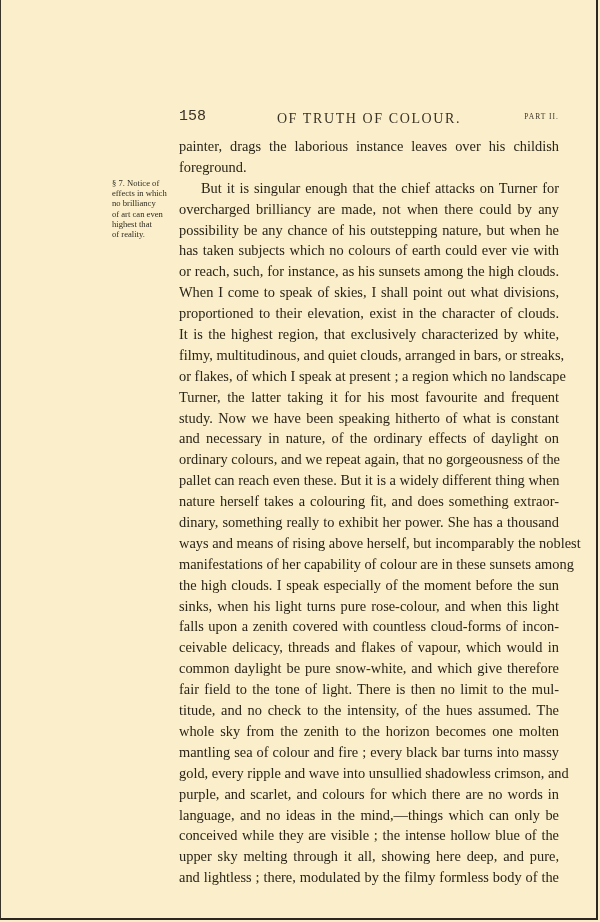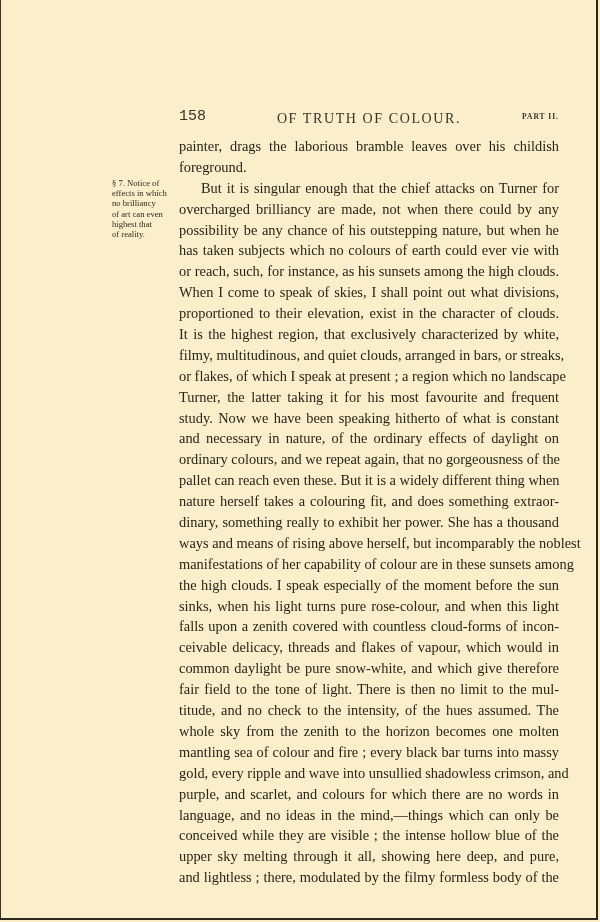--- a/index.html
+++ b/index.html
@@ -26,21 +26,20 @@
   }
   .running-title {
     position:absolute; left:0; right:0; top:3px; text-align:center;
     font-size:14px; letter-spacing:1.6px; color:#3a3226;
     font-variant:small-caps; text-transform:uppercase;
   }
   .part-label {
     position:absolute; right:0; top:4px;
     font-size:7.5px; letter-spacing:1px; color:#3a3226;
     text-transform:uppercase;
-    font-weight:bold;
   }
   .sidenote {
     position:absolute; left:111px; top:178px; width:62px;
     font-size:8.6px; line-height:10.2px; color:#2f2a20;
   }
   .body-text {
     position:absolute; left:178px; top:136px; width:380px;
     font-size:14.4px; line-height:20.9px;
     text-align:justify;
   }
@@ -64,21 +63,21 @@
   <div class="sidenote">
     <div>§ 7. Notice of</div>
     <div>effects in which</div>
     <div>no brilliancy</div>
     <div>of art can even</div>
     <div>highest that</div>
     <div>of reality.</div>
   </div>
 
   <div class="body-text">
-    <span class="line">painter, drags the laborious bramble leaves over his childish</span>
+    <span class="line">painter, drags the laborious instance leaves over his childish</span>
     <span class="line last">foreground.</span>
     <span class="line indent">But it is singular enough that the chief attacks on Turner for</span>
     <span class="line">overcharged brilliancy are made, not when there could by any</span>
     <span class="line">possibility be any chance of his outstepping nature, but when he</span>
     <span class="line">has taken subjects which no colours of earth could ever vie with</span>
     <span class="line">or reach, such, for instance, as his sunsets among the high clouds.</span>
     <span class="line">When I come to speak of skies, I shall point out what divisions,</span>
     <span class="line">proportioned to their elevation, exist in the character of clouds.</span>
     <span class="line">It is the highest region, that exclusively characterized by white,</span>
     <span class="line">filmy, multitudinous, and quiet clouds, arranged in bars, or streaks,</span>

